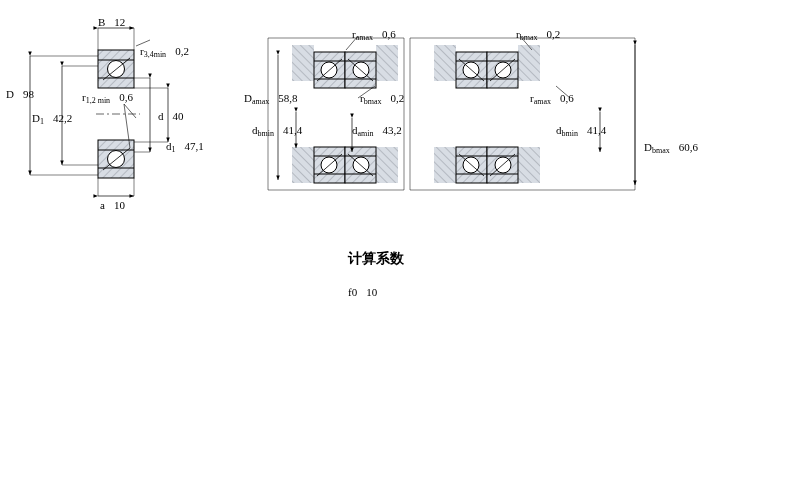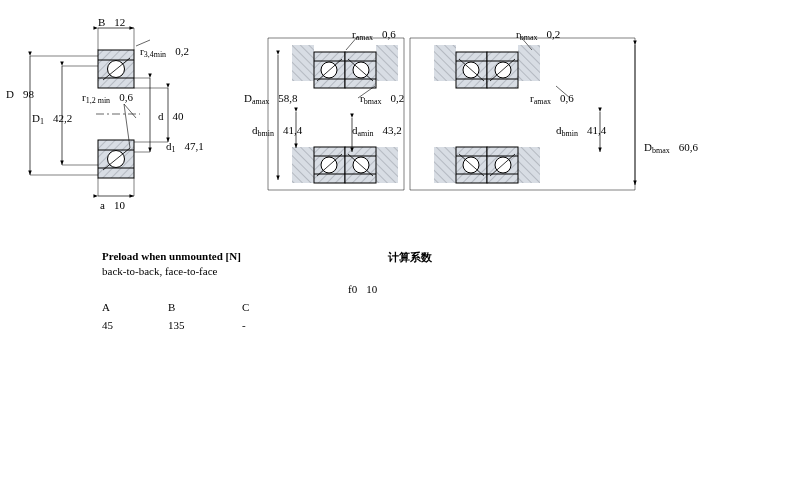--- a/index.html
+++ b/index.html
@@ -223,35 +223,21 @@
 <div class="lbl" style="left:530px;top:92px;">
   <span>r</span><span class="sub">amax</span><span class="val">0,6</span>
 </div>
 <div class="lbl" style="left:556px;top:124px;">
   <span>d</span><span class="sub">bmin</span><span class="val">41,4</span>
 </div>
 <div class="lbl" style="left:608px;top:141px;margin-left:36px;">
   <span>D</span><span class="sub">bmax</span><span class="val">60,6</span>
 </div>
 
-<div class="tbl" style="left:102px;top:250px;width:230px;">
-  <div class="hdr">Preload when unmounted  [N]</div>
-  <div style="margin-top:3px;">back-to-back, face-to-face</div>
-  <div style="position:relative;height:18px;margin-top:24px;">
-    <span style="position:absolute;left:0;">A</span>
-    <span style="position:absolute;left:66px;">B</span>
-    <span style="position:absolute;left:140px;">C</span>
-  </div>
-  <div style="position:relative;height:18px;">
-    <span style="position:absolute;left:0;">45</span>
-    <span style="position:absolute;left:66px;">135</span>
-    <span style="position:absolute;left:140px;">-</span>
-  </div>
-</div>
 
 <div class="tbl" style="left:348px;top:250px;">
-  <div class="hdr" style="font-family:'DejaVu Sans',sans-serif;font-size:11px;margin-left:40px;">计算系数</div>
+  <div class="hdr" style="font-family:'DejaVu Sans',sans-serif;font-size:14px;">计算系数</div>
   <div style="margin-top:18px;">
     <span>f</span><span class="sub">0</span><span class="val">10</span>
   </div>
 </div>
 
 </div>
 
 </body></html>

